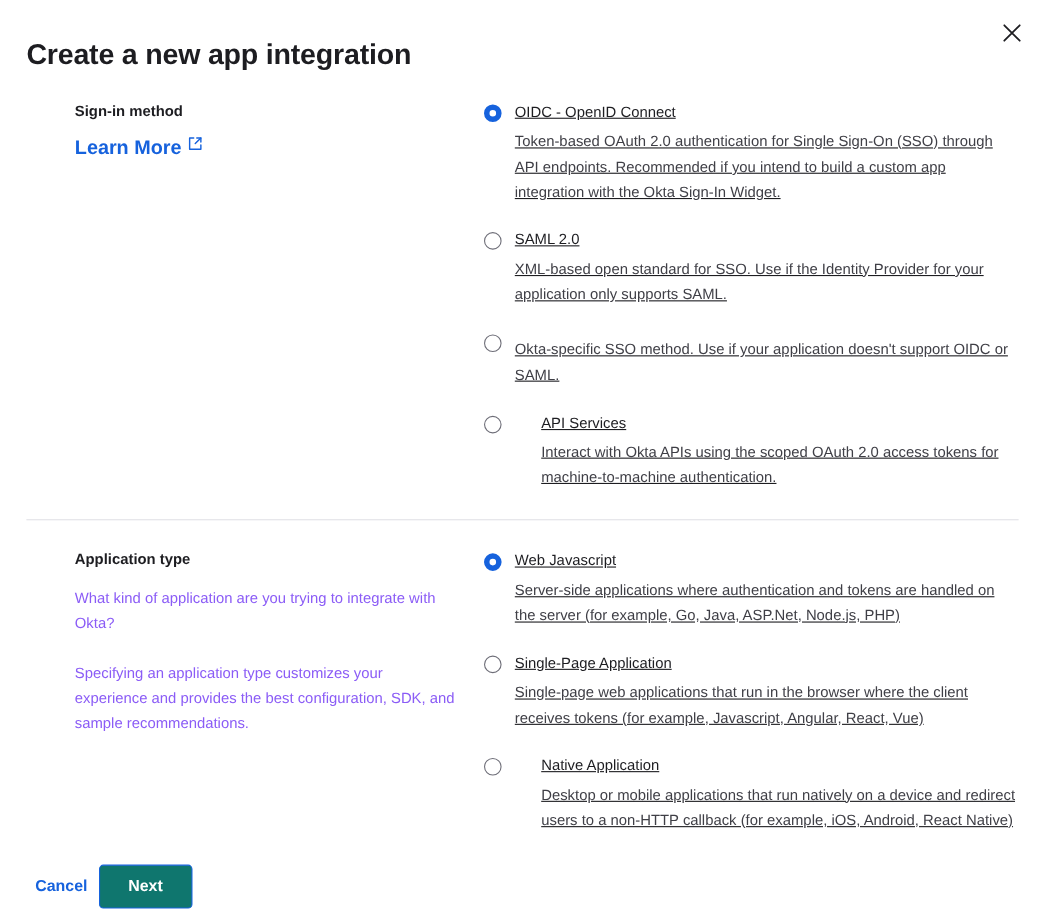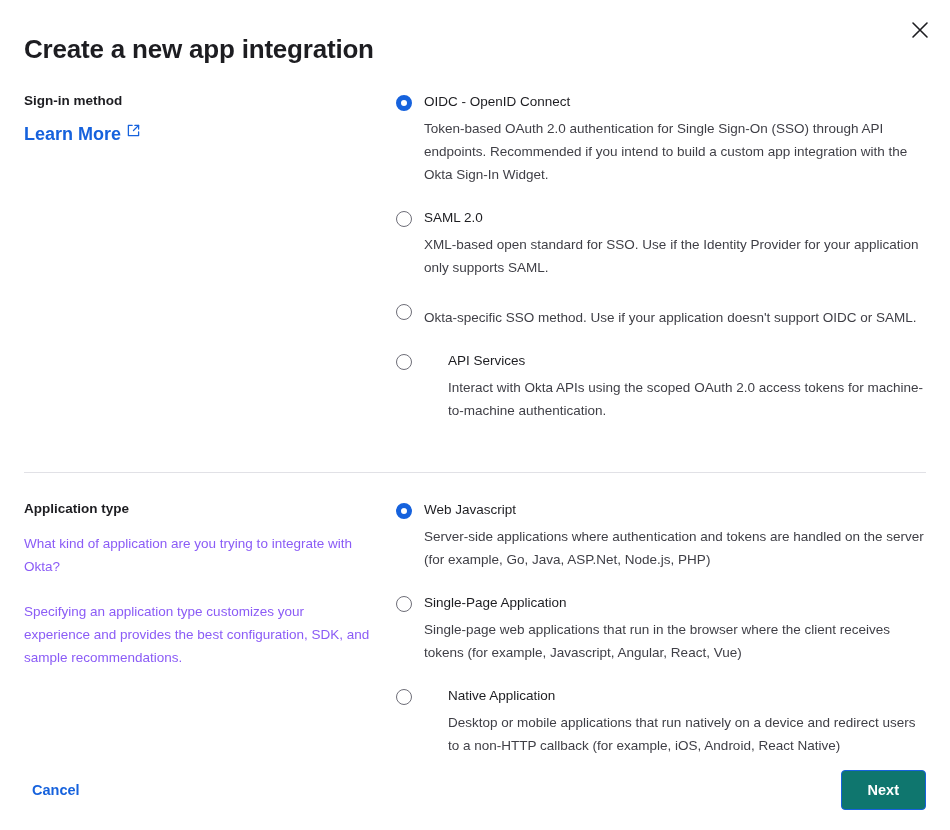--- a/index.html
+++ b/index.html
@@ -49,20 +49,21 @@
   .section {
     position: absolute;
     left: 24px;
     width: 902px;
     display: flex;
   }
   .section-left {
     width: 372px;
     flex: 0 0 372px;
     padding-right: 24px;
+    margin-left: 44px;
   }
   .section-right {
     flex: 1;
   }
   .section-heading {
     font-size: 13.5px;
     font-weight: bold;
     color: #1d1d21;
     margin: 0 0 14px 0;
     line-height: 1.3;
@@ -85,20 +86,21 @@
     text-decoration: none;
     cursor: pointer;
   }
   .learn-more .ext-icon { display: inline-flex; }
   .radio-group { margin: 0; padding: 0; }
   .radio-item {
     display: flex;
     align-items: flex-start;
     margin-bottom: 22px;
     cursor: pointer;
+    text-decoration: underline;
   }
   .radio-item:last-child { margin-bottom: 0; gap: 24px; }
   .radio-mark {
     flex: 0 0 16px;
     width: 16px;
     height: 16px;
     border-radius: 50%;
     border: 1.5px solid #6e6e78;
     background: #fff;
     margin-top: 3px;
@@ -127,26 +129,26 @@
   .divider {
     position: absolute;
     left: 24px;
     width: 902px;
     height: 1px;
     background: #e1e1e6;
   }
   .footer {
     position: absolute;
     left: 24px;
-    bottom: 20px;
+    bottom: 4px;
     width: 902px;
     display: flex;
-    justify-content: space-between;
+    justify-content: flex-start;
     align-items: center;
-    gap: 18px;
+    gap: 2px;
   }
   .btn-cancel {
     background: transparent;
     border: none;
     color: #1662dd;
     font-size: 14.5px;
     font-weight: bold;
     cursor: pointer;
     padding: 10px 8px;
     font-family: "Liberation Sans", sans-serif;

